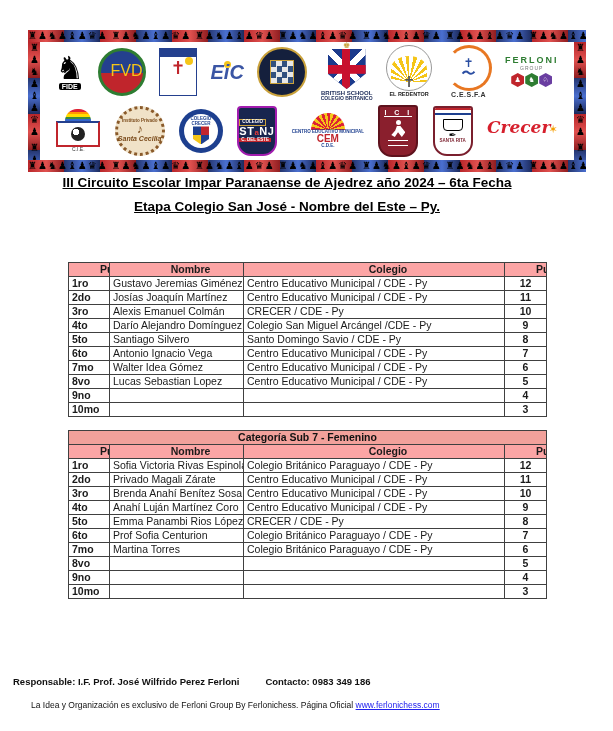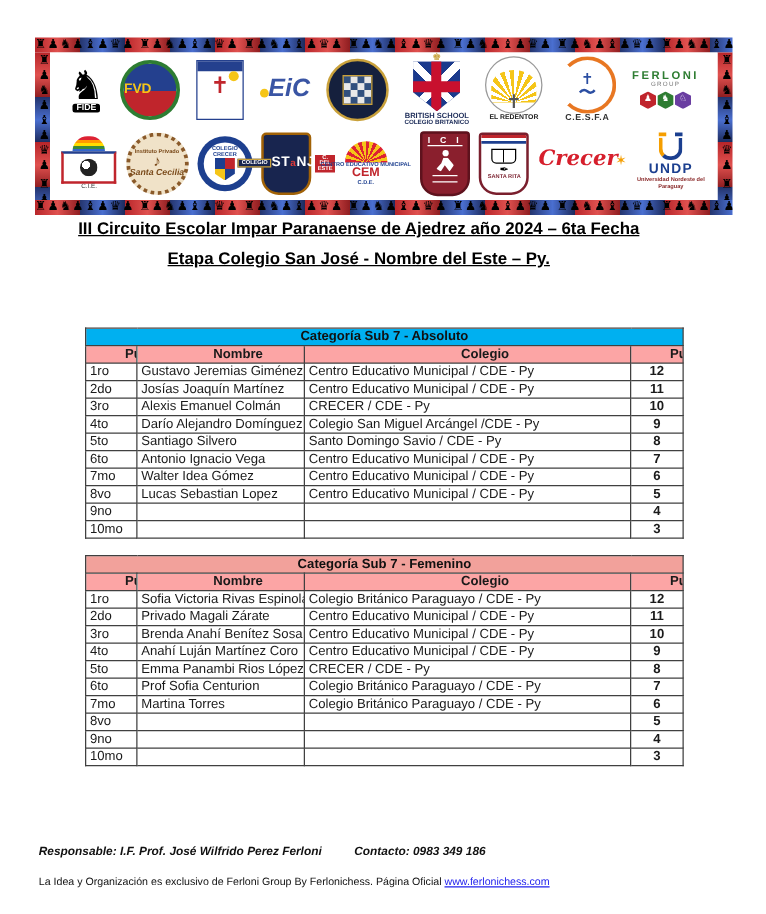--- a/index.html
+++ b/index.html
@@ -24,27 +24,27 @@
   .chess-strip.left{left:0;}
   .chess-strip.right{right:0;}
   .logo-inner{position:absolute;left:12px;top:12px;right:12px;bottom:12px;background:#fff;display:flex;flex-direction:column;}
   .logo-row{flex:1;display:flex;align-items:center;justify-content:space-evenly;padding:0 2px;}
   .logo{display:flex;flex-direction:column;align-items:center;justify-content:center;text-align:center;line-height:1.05;}
 
   
   .fide-glyph{font-size:32px;line-height:30px;color:#000;}
   .fide-word{font-size:7px;font-weight:bold;background:#000;color:#fff;padding:0 3px;border-radius:2px;}
   .fvd-circle{width:42px;height:42px;border-radius:50%;border:3px solid #2e7d32;
-    background:linear-gradient(180deg,#24408e 52%,#c0252c 52%);display:flex;align-items:center;justify-content:flex-start;
-    color:#f5c518;font-weight:bold;font-size:11px;}
+    background:linear-gradient(180deg,#24408e 52%,#c0252c 52%);display:flex;align-items:center;justify-content:flex-end;
+    color:#f5c518;font-weight:normal;font-size:16px;}
   .jp2-box{width:36px;height:46px;border:1px solid #24408e;background:#fff;display:flex;flex-direction:column;align-items:center;}
   .jp2-bar{width:100%;height:8px;background:#24408e;}
   .jp2-cross{font-size:18px;color:#c0252c;line-height:22px;}
   .jp2-sun{width:8px;height:8px;border-radius:50%;background:#f5c518;margin-top:-22px;margin-left:22px;}
-  .eic-box{display:flex;align-items:center;}
+  .eic-box{display:flex;flex-direction:column;align-items:center;}
   .eic-word{font-size:20px;font-weight:bold;font-style:italic;color:#3a55a4;}
   .eic-dot{width:7px;height:7px;border-radius:50%;background:#f5c518;margin-bottom:-6px;}
   .club-circle{width:46px;height:46px;border-radius:50%;background:#15203d;border:2px solid #c9a13b;
     display:flex;align-items:center;justify-content:center;}
   .club-board{width:22px;height:22px;background-image:conic-gradient(#e8e8e8 90deg,#31507e 90deg 180deg,#e8e8e8 180deg 270deg,#31507e 270deg);background-size:11px 11px;border:1px solid #c9a13b;}
   .brit-shield{width:38px;height:40px;position:relative;clip-path:polygon(0 0,100% 0,100% 62%,50% 100%,0 62%);
     background:
       linear-gradient(#c8102e,#c8102e) 50% 50%/100% 22% no-repeat,
       linear-gradient(#c8102e,#c8102e) 50% 50%/22% 100% no-repeat,
       linear-gradient(45deg,transparent 44%,#fff 44% 56%,transparent 56%),
@@ -80,22 +80,22 @@
   .cecilia-seal{width:44px;height:44px;border-radius:50%;border:3px dotted #8a5a2a;background:#f0e2c8;
     display:flex;flex-direction:column;align-items:center;justify-content:center;color:#7a4a1a;}
   .cecilia-note{font-size:12px;line-height:11px;}
   .cecilia-top{font-size:4.5px;font-weight:bold;}
   .cecilia-name{font-size:7px;font-weight:bold;font-style:italic;}
   .crecerc-circle{width:44px;height:44px;border-radius:50%;background:#1d3f8f;display:flex;align-items:center;justify-content:center;}
   .crecerc-inner{width:34px;height:34px;border-radius:50%;background:#fff;display:flex;flex-direction:column;align-items:center;justify-content:center;}
   .crecerc-top{font-size:4.5px;font-weight:bold;color:#1d3f8f;}
   .crecerc-shield{width:16px;height:18px;clip-path:polygon(0 0,100% 0,100% 70%,50% 100%,0 70%);
     background:conic-gradient(#c0252c 90deg,#1d3f8f 90deg 180deg,#f5c518 180deg 270deg,#1d3f8f 270deg);}
-  .stanj-shield{width:36px;height:46px;background:#18254f;border:2px solid #a16207;border-radius:4px 4px 14px 14px;
-    display:flex;align-items:center;justify-content:center;color:#fff;}
+  .stanj-shield{width:36px;height:46px;background:#18254f;border:2px solid #a21caf;border-radius:4px 4px 14px 14px;
+    display:flex;flex-direction:column;align-items:flex-start;justify-content:center;color:#fff;}
   .stanj-top{font-size:4.5px;font-weight:bold;background:#18254f;border:1px solid #c9a13b;padding:0 2px;}
   .stanj-word{font-size:11px;font-weight:bold;letter-spacing:.5px;}
   .stanj-word .a{color:#e03a3a;font-size:8px;}
   .stanj-bottom{font-size:4.5px;font-weight:bold;background:#c0252c;padding:0 2px;}
   .cem-box{display:flex;flex-direction:column;align-items:center;}
   .cem-sun{width:34px;height:17px;border-radius:17px 17px 0 0;
     background:repeating-conic-gradient(from -90deg at 50% 100%,#d23 0 11deg,#f5c518 11deg 22deg);}
   .cem-top{font-size:4.5px;font-weight:bold;color:#1d3f8f;}
   .cem-word{font-size:10px;font-weight:bold;color:#c0252c;line-height:10px;}
   .cem-sub{font-size:4.5px;font-weight:bold;color:#1d3f8f;}
@@ -132,26 +132,26 @@
   .tables-wrap{position:absolute;top:262px;left:68px;width:478px;}
   .banner{height:15px;background:#000;color:#fff;font-size:10.5px;font-weight:bold;text-align:center;line-height:15px;border:1px solid #000;}
   table.standings{border-collapse:collapse;width:100%;table-layout:fixed;font-size:10.5px;}
   table.standings col.w0{width:41px;}
   table.standings col.w1{width:134px;}
   table.standings col.w2{width:261px;}
   table.standings col.w3{width:42px;}
   table.standings th,table.standings td{border:1px solid #404040;padding:0 3px;height:13px;line-height:13px;overflow:hidden;white-space:nowrap;}
   th.cat-bar{font-size:10.5px;font-weight:bold;color:#111;height:14px;}
   tr.col-row th{background:#fca5a5;font-weight:bold;text-align:center;font-size:10.5px;padding-left:31px;}
-  table.standings td.c0{font-weight:normal;}
+  table.standings td.c0{font-weight:bold;}
   table.standings td.c3{font-weight:bold;text-align:center;}
   .gap{height:13px;}
 
   
-  .footer-line1{position:absolute;top:676px;left:31px;font-size:9.5px;font-weight:bold;color:#111;font-style:italic;}
+  .footer-line1{position:absolute;top:676px;left:13px;font-size:9.5px;font-weight:bold;color:#111;}
   .footer-line1 .contact{margin-left:26px;}
   .footer-line2{position:absolute;top:700px;left:31px;font-size:8.5px;color:#111;}
   .footer-link{color:#2222ee;text-decoration:underline;cursor:pointer;}
 </style>
 </head>
 <body>
 
 <div class="logo-frame">
   <div class="chess-strip h top">♜♟♞♟♝♟♛♟ ♜♟♞♟♝♟♛♟ ♜♟♞♟♝♟♛♟ ♜♟♞♟♝♟♛♟ ♜♟♞♟♝♟♛♟ ♜♟♞♟♝♟♛♟ ♜♟♞♟♝♟♛♟ ♜♟♞♟♝♟♛♟ ♜♟♞♟♝♟♛♟ ♜♟♞♟♝♟♛♟ ♜♟♞♟♝♟♛♟ ♜♟♞♟♝♟♛♟ </div>
   <div class="chess-strip h bottom">♜♟♞♟♝♟♛♟ ♜♟♞♟♝♟♛♟ ♜♟♞♟♝♟♛♟ ♜♟♞♟♝♟♛♟ ♜♟♞♟♝♟♛♟ ♜♟♞♟♝♟♛♟ ♜♟♞♟♝♟♛♟ ♜♟♞♟♝♟♛♟ ♜♟♞♟♝♟♛♟ ♜♟♞♟♝♟♛♟ ♜♟♞♟♝♟♛♟ ♜♟♞♟♝♟♛♟ </div>
@@ -269,50 +269,40 @@
         <div class="rita-shield">
           <div class="rita-stripes"></div>
           <div class="rita-book"></div>
           <span class="rita-pen">✒</span>
           <span class="rita-label">SANTA RITA</span>
         </div>
       </div>
       <div class="logo">
         <div><span class="crecer-script">Crecer</span><span class="crecer-fig">✶</span></div>
         <div class="crecer-sub">&nbsp;</div>
-      </div>
-      <div class="logo">
-        <div class="undp-box">
-          <div class="undp-u"></div>
-          <span class="undp-word">UNDP</span>
-          <span class="undp-sub">Universidad Nordeste del Paraguay</span>
-        </div>
       </div>
     </div>
   </div>
 </div>
 
 <div class="titles">
   <div class="title-line">III Circuito Escolar Impar Paranaense de Ajedrez año 2024 – 6ta Fecha</div>
   <div class="title-line">Etapa Colegio San José - Nombre del Este – Py.</div>
 </div>
 
 <div class="tables-wrap">
 
   <table class="standings">
     <colgroup>
         <col class="w0">
         <col class="w1">
         <col class="w2">
         <col class="w3">
       </colgroup>
     <thead>
-      <tr>
-          <th colspan="4" class="cat-bar" style="background: rgb(0, 176, 240);">Categoría Sub 7 - Absoluto</th>
-        </tr>
       <tr class="col-row">
           <th>Puesto</th>
           <th>Nombre</th>
           <th>Colegio</th>
           <th>Puntos</th>
         </tr>
     </thead>
     <tbody class="rows">
         <tr>
           <td class="c0">1ro</td>

